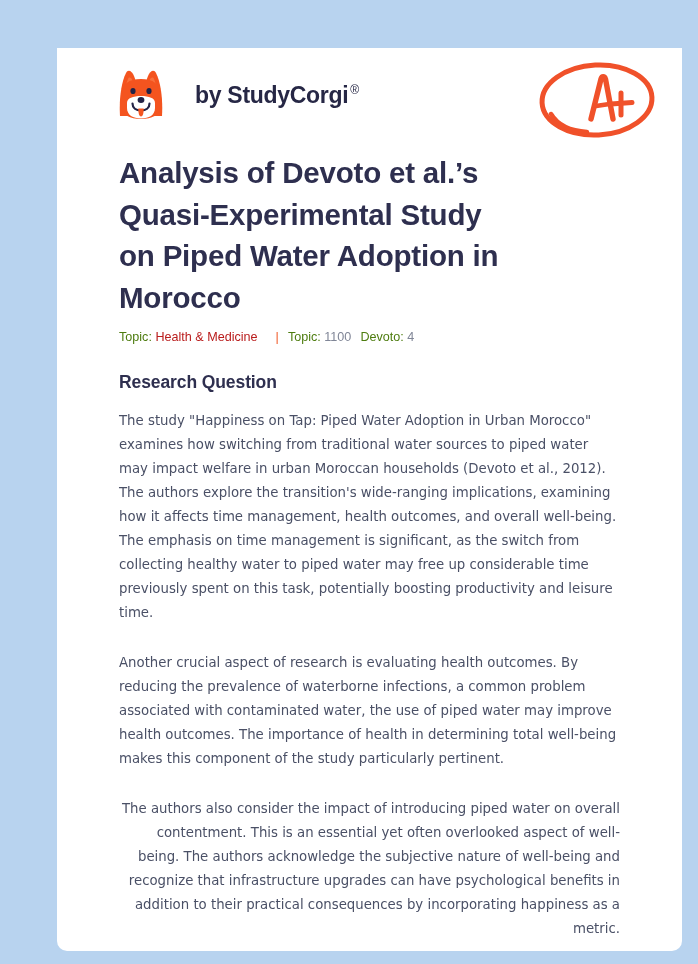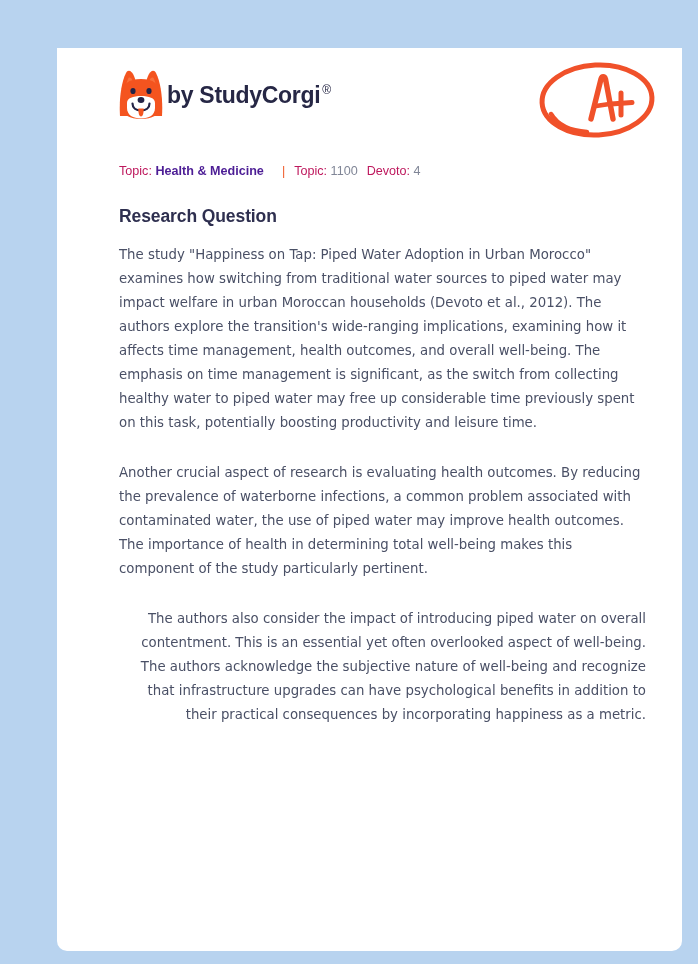--- a/index.html
+++ b/index.html
@@ -33,21 +33,21 @@
     position: relative;
     height: 104px;
   }
 
   #brand-block {
     position: absolute;
     left: 62px;
     top: 22px;
     display: flex;
     align-items: center;
-    gap: 4px;
+    gap: 32px;
     text-align: right;
   }
 
   #corgi-logo-icon { display: block; }
 
   #brand-wordmark {
     font-family: "Liberation Sans", sans-serif;
     font-size: 23px;
     font-weight: bold;
     color: #272murky;
@@ -86,36 +86,36 @@
 
   
   #doc-meta {
     padding: 10px 62px 0 62px;
     font-family: "Liberation Sans", sans-serif;
     font-size: 12.6px;
     line-height: 18px;
     color: #8c91a5;
     white-space: nowrap;
   }
-  #doc-meta .meta-label { color: #be185d; }
+  #doc-meta .meta-label { color: #4d7c0f; }
   #doc-meta .meta-topic-value {
-    color: #4c1d95;
-    font-weight: bold;
+    color: #b91c1c;
+    font-weight: normal;
   }
   #doc-meta .meta-sep {
     color: #f05a28;
     margin: 0 9px;
     font-weight: normal;
   }
   #doc-meta .meta-value { color: #7e melts; color: #7f８; color: #808697; text-align: center; }
   #doc-meta .meta-group { margin-right: 9px; }
 
   
   #doc-body {
-    padding: 26px 36px 0 62px;
+    padding: 26px 62px 0 62px;
   }
 
   #section-heading {
     margin: 0 0 16px 0;
     font-family: "Liberation Sans", sans-serif;
     font-size: 17.5px;
     font-weight: bold;
     color: #2e2f4f;
     letter-spacing: -0.1px;
   }
@@ -172,20 +172,21 @@
         <path d="M56 61 L66 21 C66.8 18 69.5 18 70.5 21 L78 61" fill="none" stroke="#f0512a" stroke-width="5.4" stroke-linecap="round" stroke-linejoin="round"></path>
         <path d="M61 48 L74.5 46" fill="none" stroke="#f0512a" stroke-width="4.6" stroke-linecap="round"></path>
 
         <path d="M86 35 L86 57" fill="none" stroke="#f0512a" stroke-width="5" stroke-linecap="round"></path>
         <path d="M76 46 L97 44.5" fill="none" stroke="#f0512a" stroke-width="5" stroke-linecap="round"></path>
       </svg>
     </div>
 
   </div>
 
+  <h1 id="doc-title">Analysis of Devoto et al.’s Quasi-Experimental Study on Piped Water Adoption in Morocco</h1>
 
   <div id="doc-meta">
     <span class="meta-group"><span class="meta-label">Topic:</span> <span class="meta-topic-value">Health &amp; Medicine</span></span><span class="meta-sep">|</span><span class="meta-group"><span class="meta-label">Topic:</span> <span class="meta-value">1100</span></span><span class="meta-group"><span class="meta-label">Devoto:</span> <span class="meta-value">4</span></span>
   </div>
 
   <div id="doc-body">
     <h2 id="section-heading">Research Question</h2>
     <p class="body-paragraph">The study "Happiness on Tap: Piped Water Adoption in Urban Morocco" examines how switching from traditional water sources to piped water may impact welfare in urban Moroccan households (Devoto et al., 2012). The authors explore the transition's wide-ranging implications, examining how it affects time management, health outcomes, and overall well-being. The emphasis on time management is significant, as the switch from collecting healthy water to piped water may free up considerable time previously spent on this task, potentially boosting productivity and leisure time.</p>
     <p class="body-paragraph">Another crucial aspect of research is evaluating health outcomes. By reducing the prevalence of waterborne infections, a common problem associated with contaminated water, the use of piped water may improve health outcomes. The importance of health in determining total well-being makes this component of the study particularly pertinent.</p>
     <p class="body-paragraph">The authors also consider the impact of introducing piped water on overall contentment. This is an essential yet often overlooked aspect of well-being. The authors acknowledge the subjective nature of well-being and recognize that infrastructure upgrades can have psychological benefits in addition to their practical consequences by incorporating happiness as a metric.</p>

